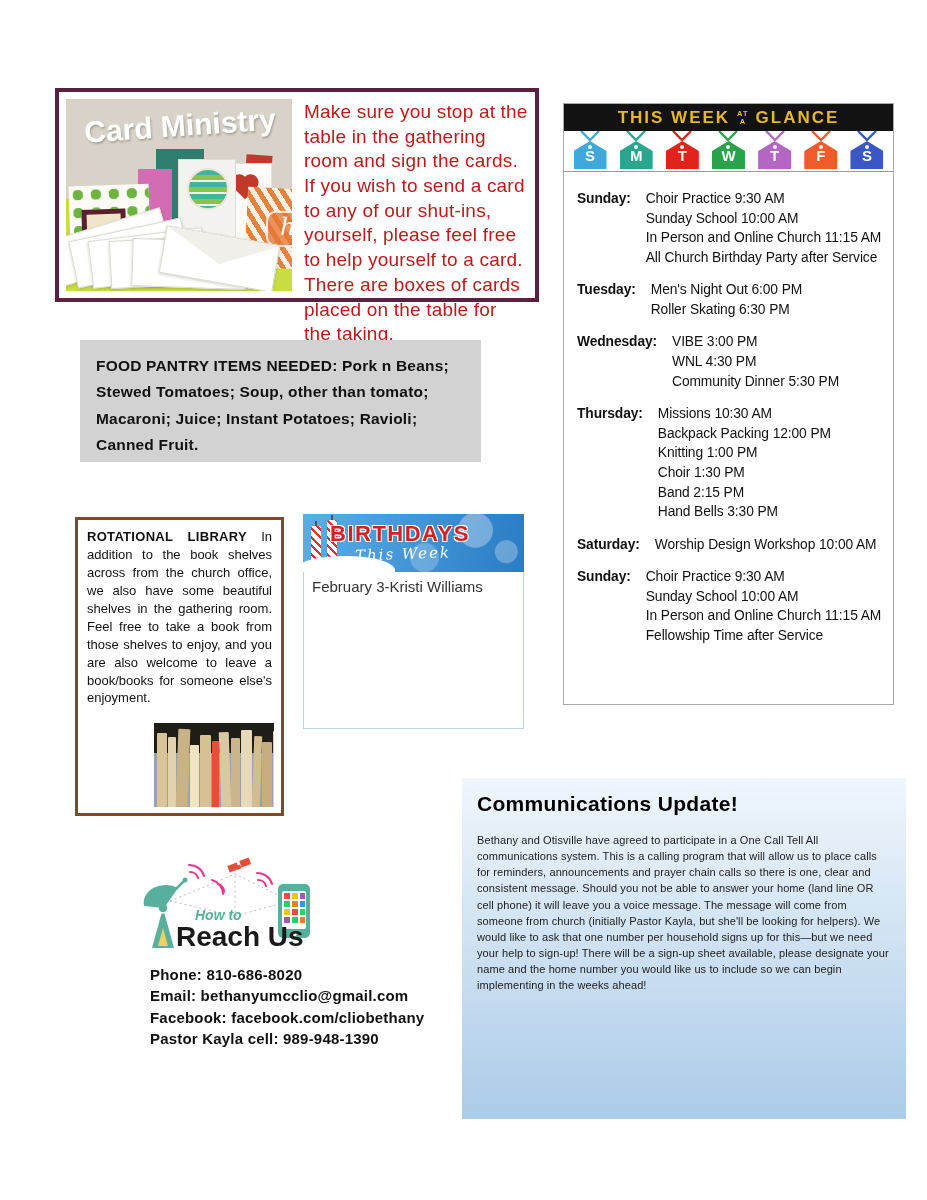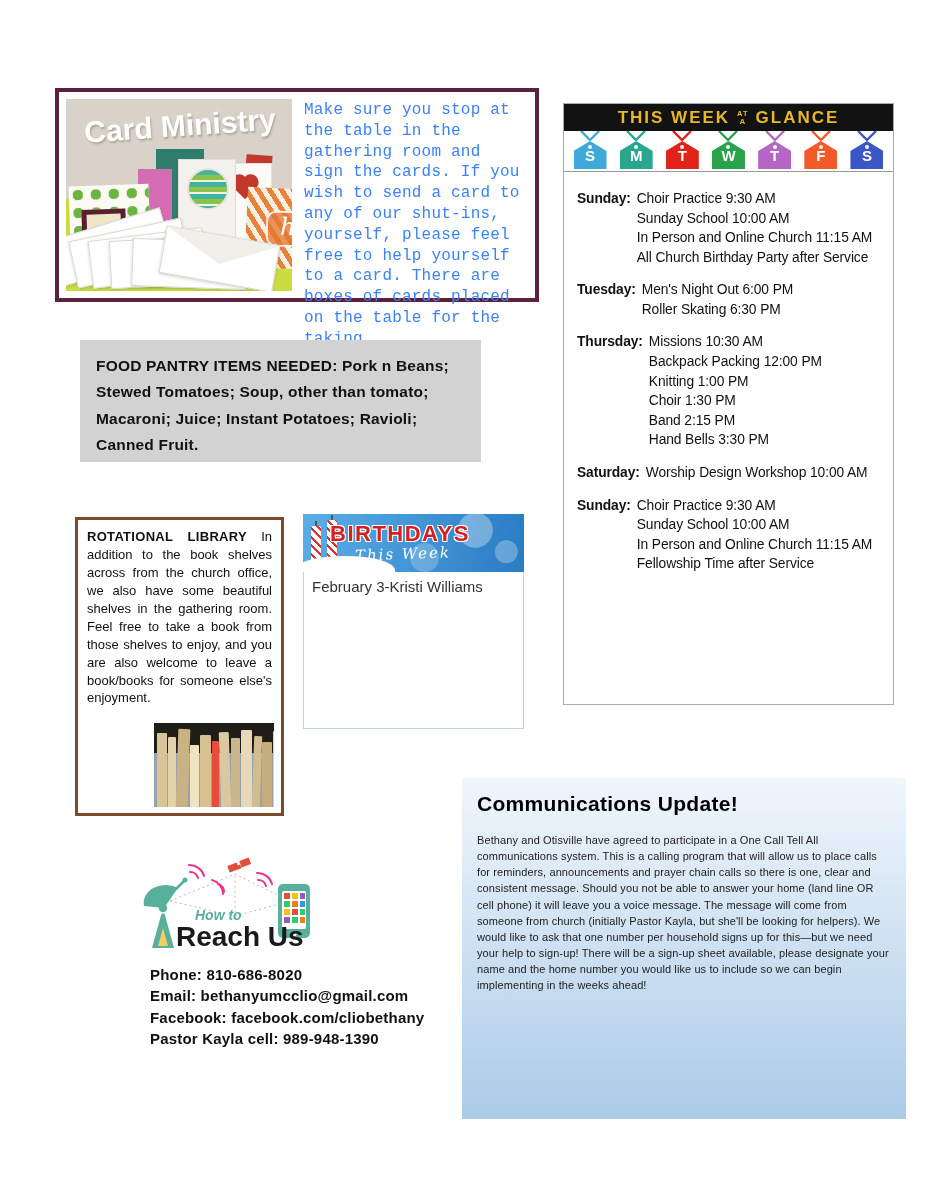--- a/index.html
+++ b/index.html
@@ -67,21 +67,21 @@
   .env2 { left:6px;  bottom:14px; transform:rotate(-12deg); z-index:8; }
   .env3 { left:24px; bottom:9px;  transform:rotate(-7deg);  z-index:9; }
   .env4 { left:44px; bottom:5px;  transform:rotate(-3deg);  z-index:10; }
   .env5 { left:66px; bottom:3px;  transform:rotate(2deg);   z-index:11; }
   .env6 { left:96px; bottom:8px;  transform:rotate(10deg);  z-index:12; overflow:hidden; }
   .env6::after {
     content:""; position:absolute; left:0; top:0;
     border-left:57px solid transparent; border-right:57px solid transparent;
     border-top:28px solid #f0efe9;
   }
-  .card-text { flex:1; padding-top:1px; font-size:16px; line-height:1.3; color:#3b82f6; letter-spacing:.2px;font-family:Liberation Mono, monospace; }
+  .card-text { flex:1; padding-top:1px; font-size:19px; line-height:1.3; color:#b91c1c; letter-spacing:.2px; }
 
   
   .glance-box {
     position:absolute; left:563px; top:103px; width:331px; height:602px;
     background:#fff; border:1px solid var(--glance-border);
   }
   .glance-header {
     height:27px; background:var(--glance-header-bg); color:var(--glance-header-text);
     display:flex; align-items:center; justify-content:center; gap:7px;
     font-weight:bold; font-size:17px; letter-spacing:2px;
@@ -93,21 +93,21 @@
   }
   .day-tag { width:36px; display:flex; flex-direction:column; align-items:center; }
   .tag-string { width:22px; height:10px; display:block; }
   .tag-body {
     width:33px; height:28px; clip-path:polygon(50% 0,100% 36%,100% 100%,0 100%,0 36%);
     display:flex; align-items:center; justify-content:center; position:relative;
     color:#fff; font-weight:bold; font-size:15px;
   }
   .hole { position:absolute; top:4px; left:50%; transform:translateX(-50%); width:4px; height:4px; border-radius:50%; background:rgba(255,255,255,.95); }
   .week-schedule { padding:17px 10px 0 13px; font-size:13.8px; color:#111; letter-spacing:-.1px; }
-  .day-block { display:flex; margin-bottom:13px; line-height:1.42; }
+  .day-block { display:flex; margin-bottom:13px; line-height:1.42;gap:9px; }
   .day-label { font-weight:bold; white-space:nowrap; margin-right:6px; }
   .day-events { flex:1; }
 
   
   .pantry-box {
     position:absolute; left:80px; top:340px; width:401px; height:122px;
     background:var(--pantry-bg); padding:13px 16px;
     font-weight:bold; font-size:15.5px; line-height:1.7; color:#111; letter-spacing:.2px;
   }
 
@@ -279,20 +279,24 @@
         </div>
       </div>
     <div class="week-schedule">
         <div class="day-block">
           <span class="day-label">Sunday:</span>
           <div class="day-events">Choir Practice 9:30 AM<br>Sunday School 10:00 AM<br>In Person and Online Church 11:15 AM<br>All Church Birthday Party after Service</div>
         </div>
         <div class="day-block">
           <span class="day-label">Tuesday:</span>
           <div class="day-events">Men's Night Out 6:00 PM<br>Roller Skating 6:30 PM</div>
+        </div>
+        <div class="day-block">
+          <span class="day-label">Wednesday:</span>
+          <div class="day-events">VIBE 3:00 PM<br>WNL 4:30 PM<br>Community Dinner 5:30 PM</div>
         </div>
         <div class="day-block">
           <span class="day-label">Thursday:</span>
           <div class="day-events">Missions 10:30 AM<br>Backpack Packing 12:00 PM<br>Knitting 1:00 PM<br>Choir 1:30 PM<br>Band 2:15 PM<br>Hand Bells 3:30 PM</div>
         </div>
         <div class="day-block">
           <span class="day-label">Saturday:</span>
           <div class="day-events">Worship Design Workshop 10:00 AM</div>
         </div>
         <div class="day-block">

